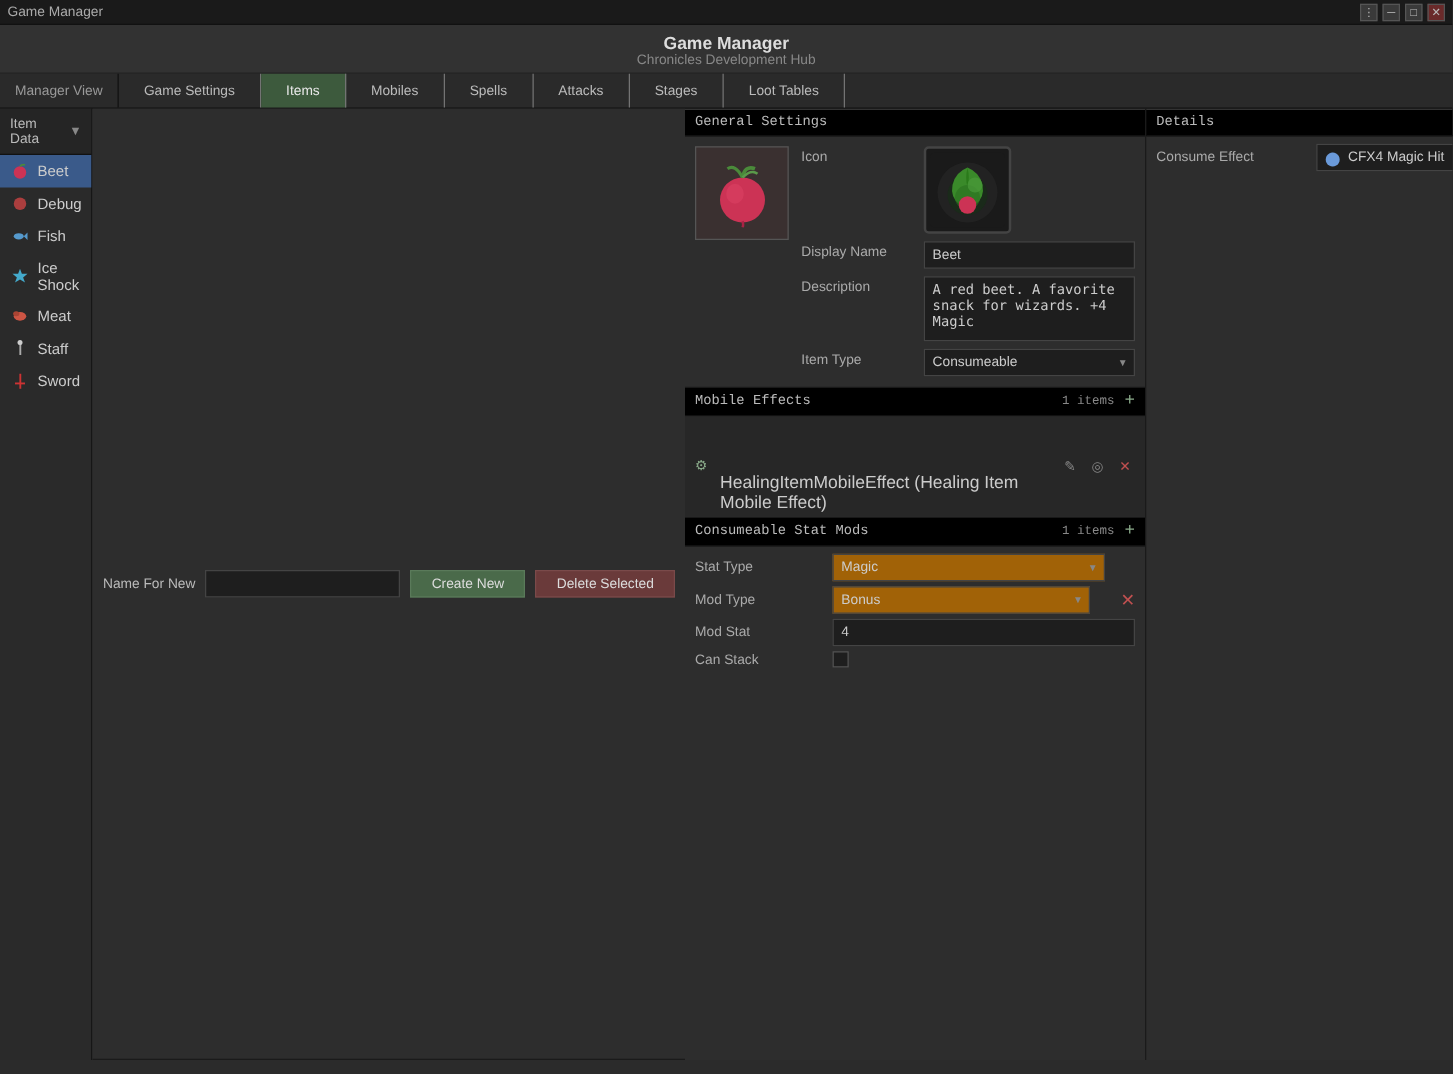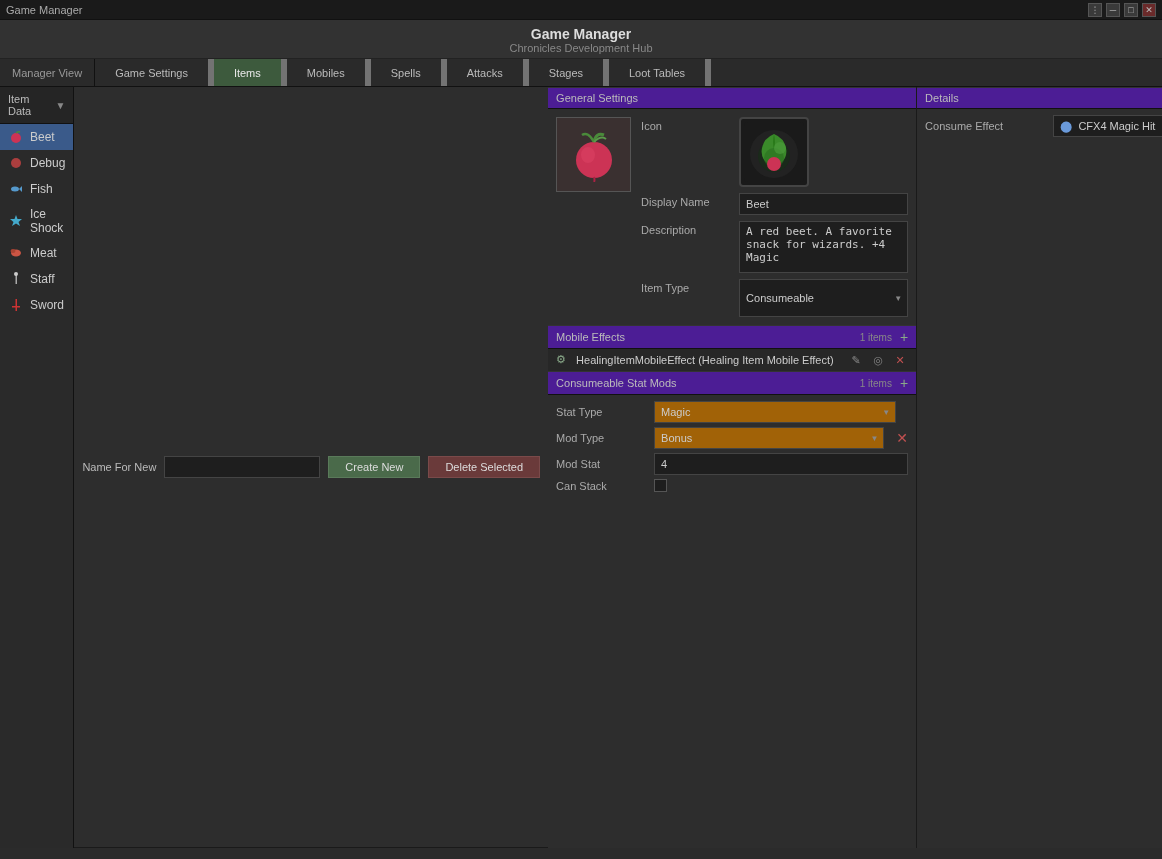--- a/index.html
+++ b/index.html
@@ -73,21 +73,21 @@
       align-items: center;
       border-right: 1px solid #111;
       cursor: default;
       white-space: nowrap;
     }
     .nav-tab {
       padding: 0 20px;
       display: flex;
       align-items: center;
       cursor: pointer;
-      border-right: 6px solid #737373;
+      border-right: 1px solid #737373;
       font-size: 11px;
       color: #bbb;
     }
     .nav-tab.active {
       background: #3d5a3d;
       color: #e8e8e8;
     }
 
     
     .main-layout {
@@ -205,29 +205,30 @@
 
     
     .left-panel {
       flex: 1;
       display: flex;
       flex-direction: column;
       border-right: 1px solid #1a1a1a;
     }
 
     .section-header {
-      background: #4c1d95;
+      background: #000000;
       border-bottom: 1px solid #111;
       border-top: 1px solid #333;
       padding: 4px 8px;
       font-size: 11px;
       color: #bbb;
       display: flex;
       align-items: center;
       justify-content: space-between;
+      font-family: Liberation Mono, monospace;
     }
     .section-header .count {
       color: #888;
       font-size: 10px;
     }
     .section-header .add-btn {
       color: #8aaa8a;
       font-size: 14px;
       cursor: pointer;
       line-height: 1;
@@ -286,21 +287,21 @@
       resize: none;
       height: 52px;
     }
     .field-select {
       flex: 1;
       background: #1e1e1e;
       border: 1px solid #444;
       color: #ccc;
       padding: 3px 6px;
       font-size: 11px;
-      height: 38px;
+      height: 22px;
       appearance: none;
       -webkit-appearance: none;
       position: relative;
     }
     .select-wrap {
       flex: 1;
       position: relative;
       display: flex;
     }
     .select-wrap::after {
@@ -330,43 +331,44 @@
       background: #272727;
     }
     .effect-icon {
       width: 14px;
       height: 14px;
       color: #8aaa8a;
       font-size: 11px;
     }
     .effect-label {
       flex: 1;
-      font-size: 11px;
-      color: #ccc;
+      font-size: 14px;
+      color: #ccc;
+      margin-top: 40px;
     }
     .effect-btn {
       color: #888;
       font-size: 11px;
       cursor: pointer;
       width: 16px;
       text-align: center;
     }
     .effect-btn.red { color: #c05050; }
 
     
     .stat-mods-content {
       padding: 6px 8px;
       display: flex;
       flex-direction: column;
       gap: 4px;
     }
     .stat-row {
       display: flex;
       align-items: center;
-      gap: 8px;
+      gap: 20px;
     }
     .stat-label {
       font-size: 11px;
       color: #aaa;
       width: 90px;
       flex-shrink: 0;
     }
     .stat-select-wrap {
       flex: 1;
       position: relative;

